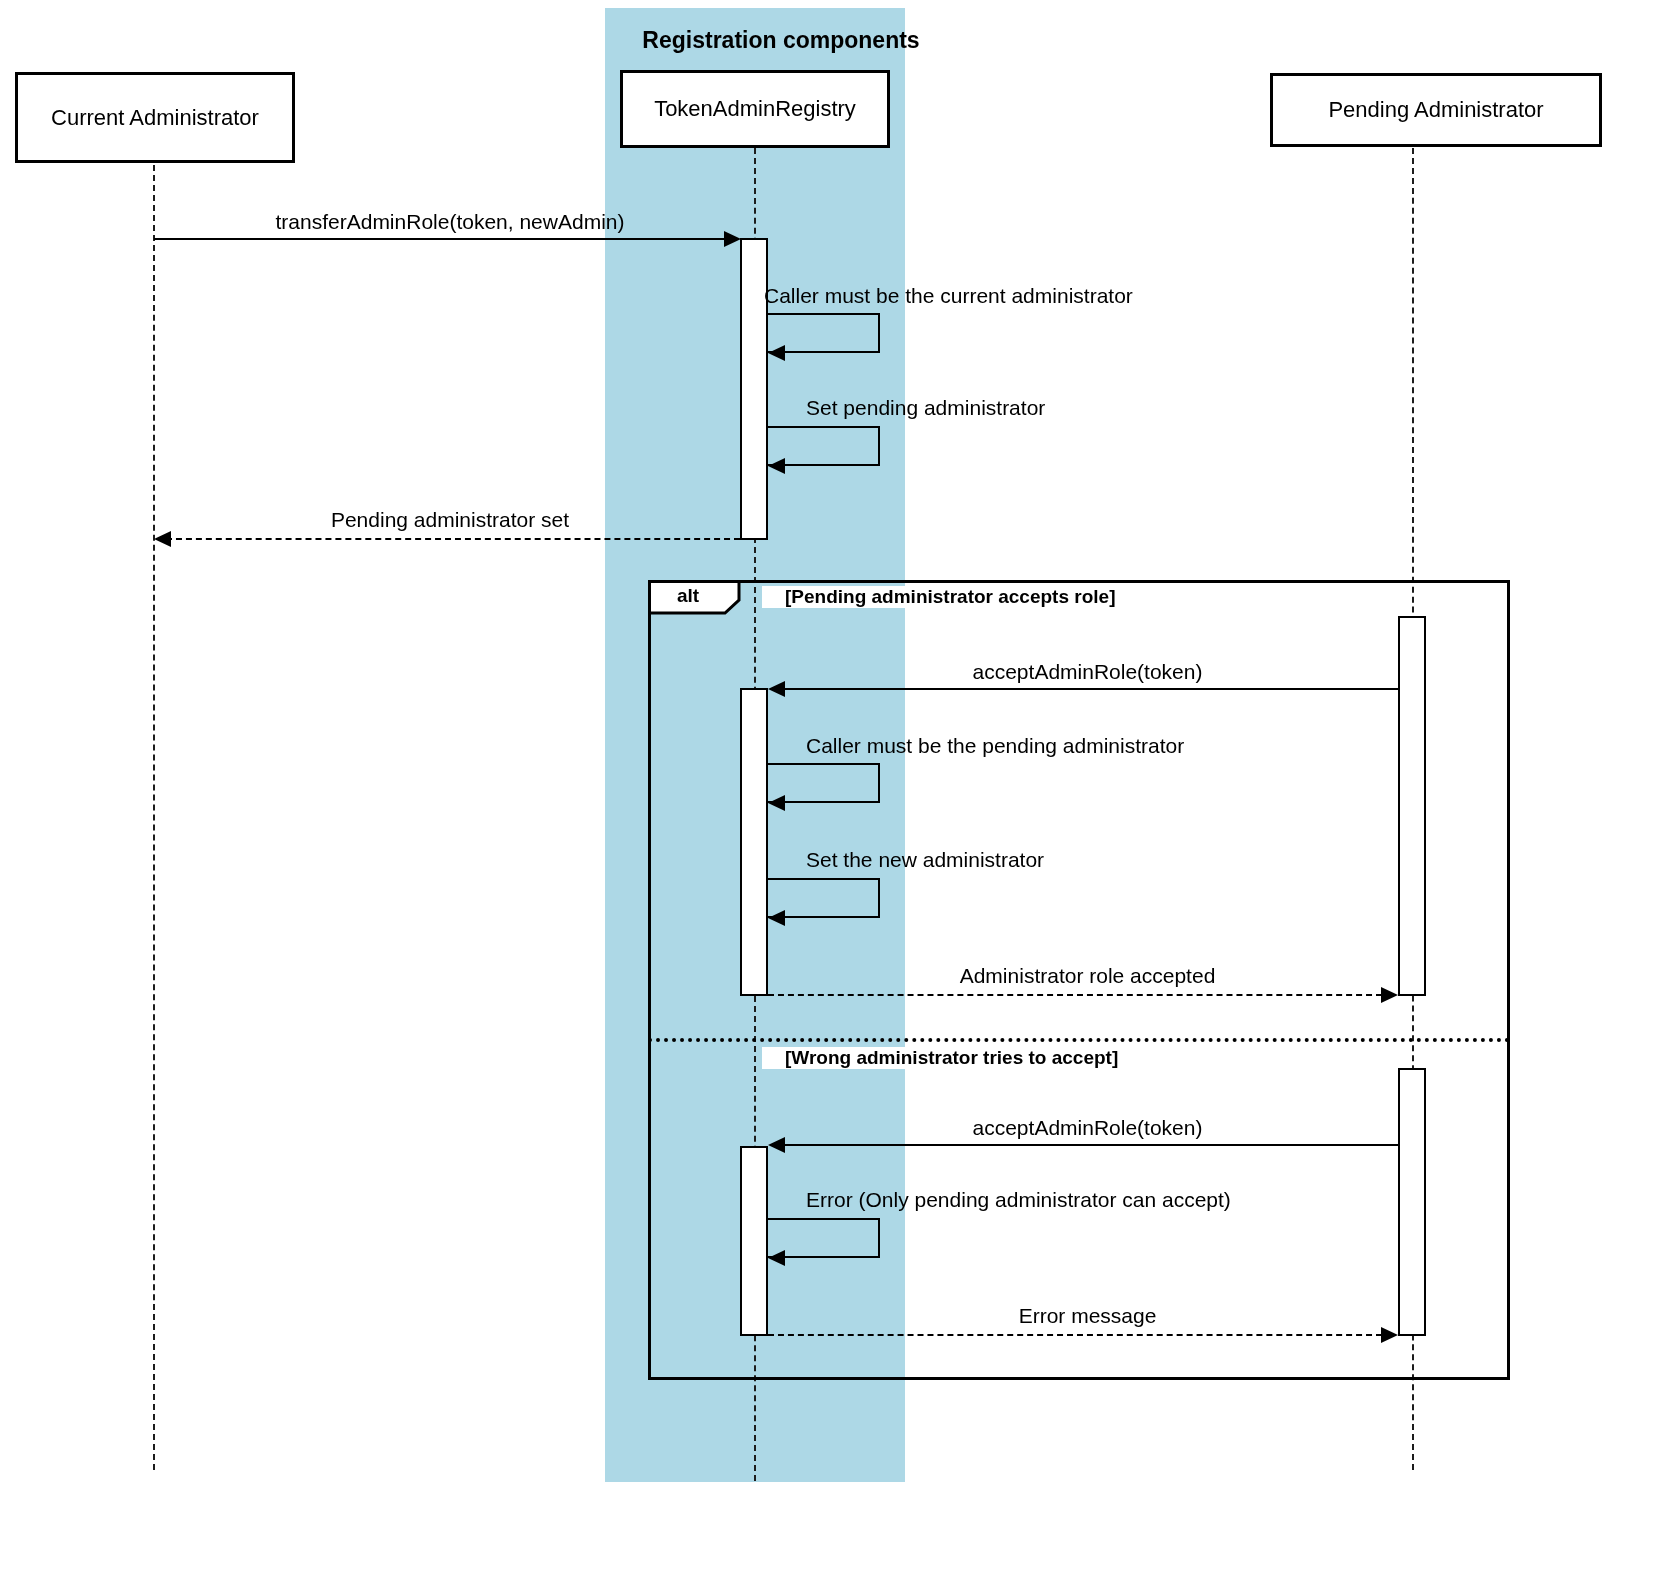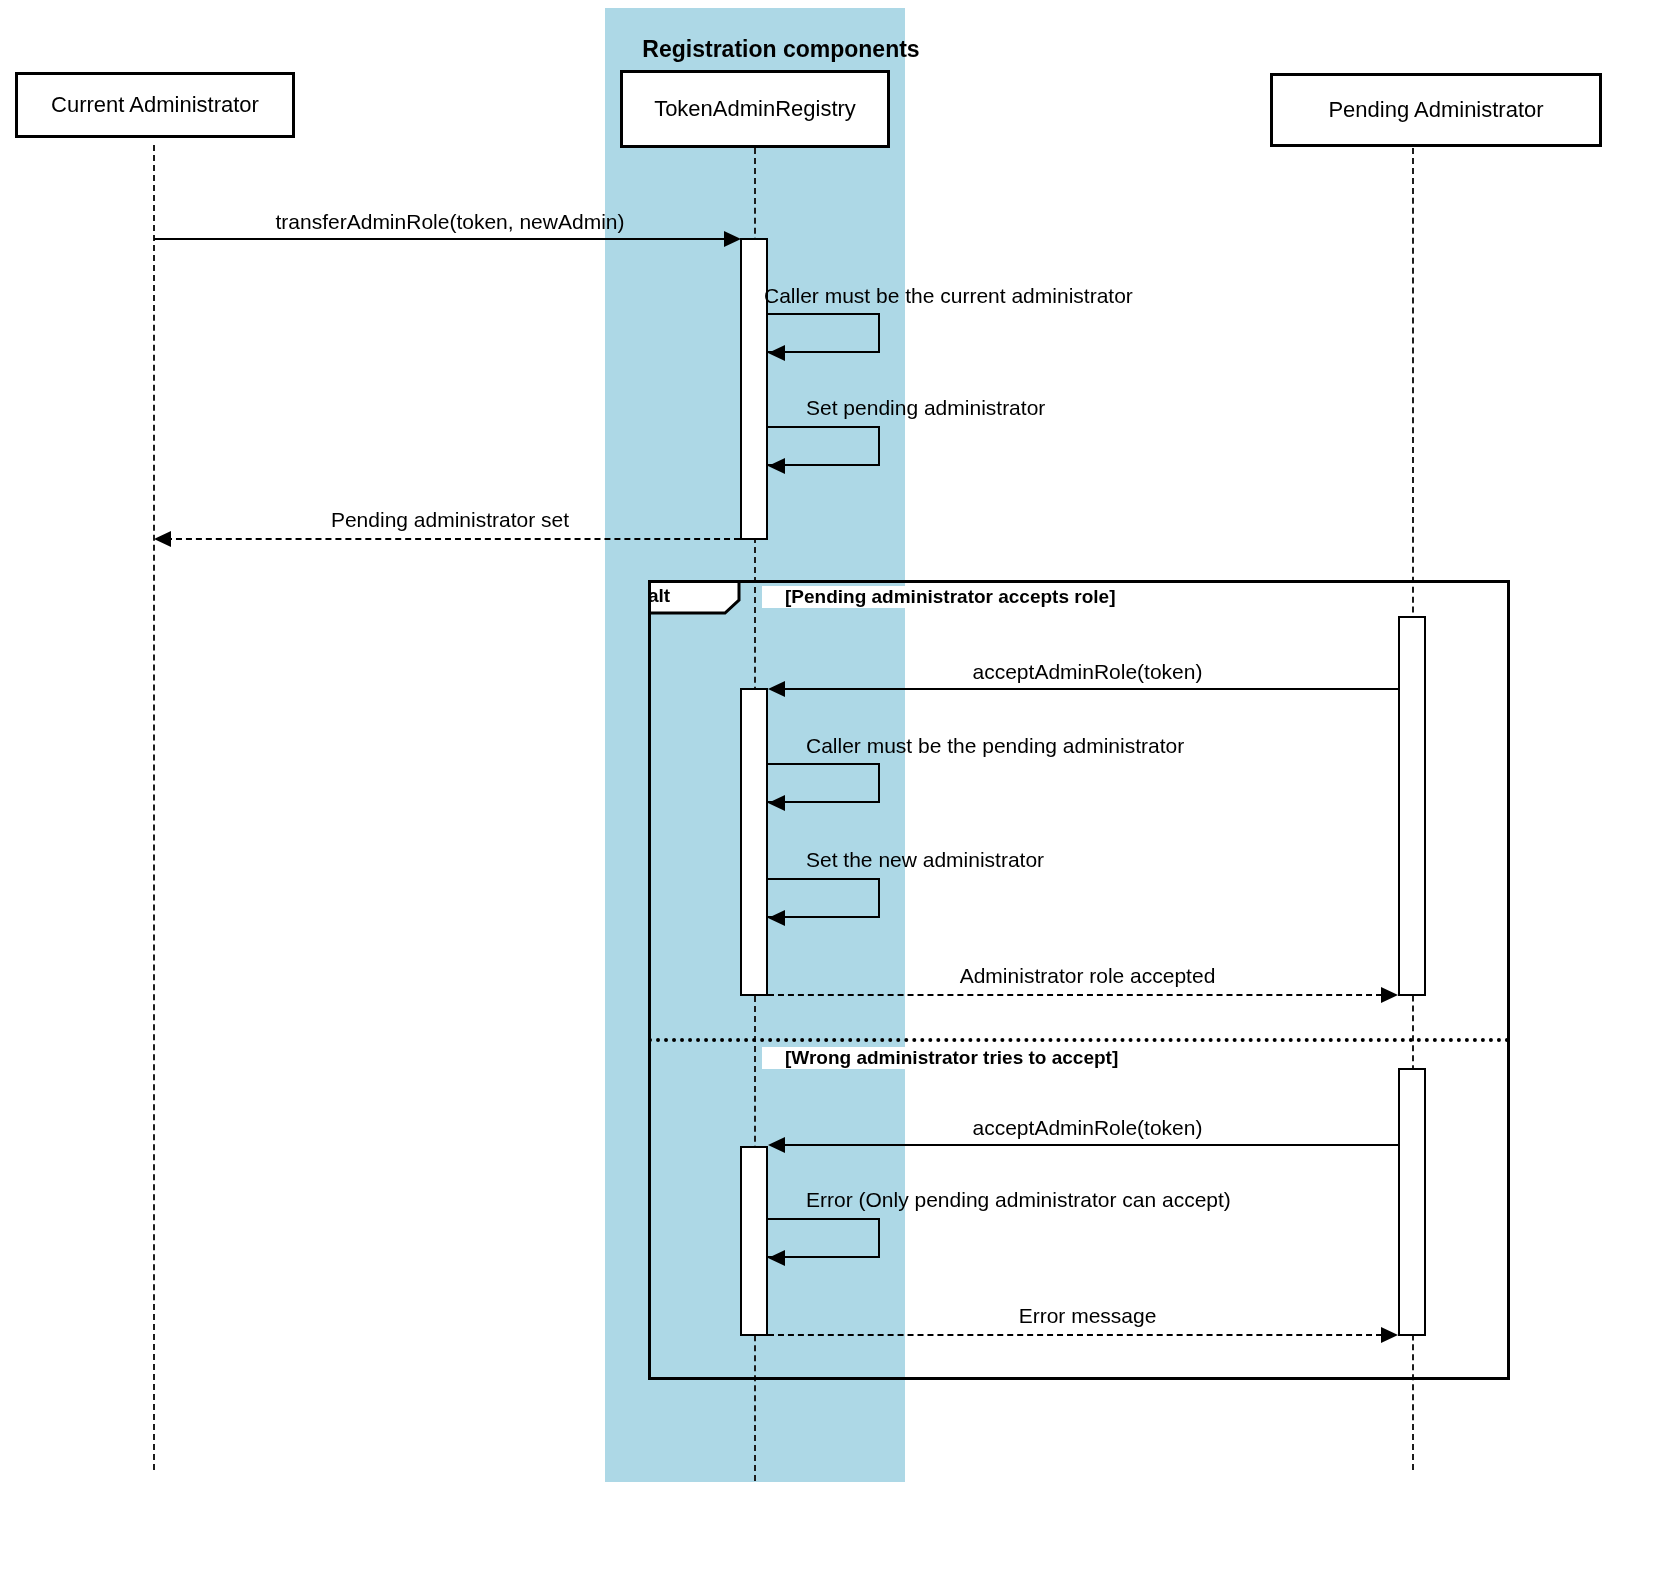--- a/index.html
+++ b/index.html
@@ -27,39 +27,39 @@
              border-bottom: 8px solid transparent; border-left: 17px solid #000; z-index: 6; }
   .arrow-l { width: 0; height: 0; border-top: 8px solid transparent;
              border-bottom: 8px solid transparent; border-right: 17px solid #000; z-index: 6; }
 
   .self-loop { border: 2px solid #000; border-left: none; background: transparent; z-index: 5; }
 
   .msg-label { font-size: 21px; white-space: nowrap; z-index: 7; }
   .center { text-align: center; }
 
   .alt-frame { border: 3px solid #000; background: transparent; z-index: 2; }
-  .alt-tab-label { font-weight: bold; font-size: 19px; text-align: left; z-index: 6; }
+  .alt-tab-label { font-weight: bold; font-size: 19px; text-align: center; z-index: 6; }
   .guard { font-weight: bold; font-size: 19px; background: #fff; padding: 0 23px;
            white-space: nowrap; z-index: 6; }
   .divider { height: 0; border-top: 4px dotted #000; z-index: 5; }
   .tab-svg { z-index: 5; }
 </style>
 </head>
 <body>
 
 <div class="stage">
 
   <div class="abs band" style="left: 605px; top: 8px; width: 300px; height: 1474px; background-color: rgb(173, 216, 230);"></div>
-  <div class="abs band-title" style="left:605px; top:36px; width:352px;">Registration components</div>
+  <div class="abs band-title" style="left:605px; top:27px; width:352px;">Registration components</div>
 
   <div class="abs lifeline" style="left:153px; top:145px; height:1325px;"></div>
   <div class="abs lifeline" style="left:754px; top:148px; height:1333px;"></div>
   <div class="abs lifeline" style="left:1412px; top:148px; height:1322px;"></div>
 
-  <div class="abs actor-box" style="left:15px; top:72px; width:280px; height:66px;">
+  <div class="abs actor-box" style="left:15px; top:72px; width:280px; height:91px;">
     <span>Current Administrator</span>
   </div>
   <div class="abs actor-box" style="left:620px; top:70px; width:270px; height:78px;">
     <span>TokenAdminRegistry</span>
   </div>
   <div class="abs actor-box" style="left:1270px; top:73px; width:332px; height:74px;">
     <span>Pending Administrator</span>
   </div>
 
   <div class="abs alt-frame" style="left:648px; top:580px; width:862px; height:800px;"></div>

